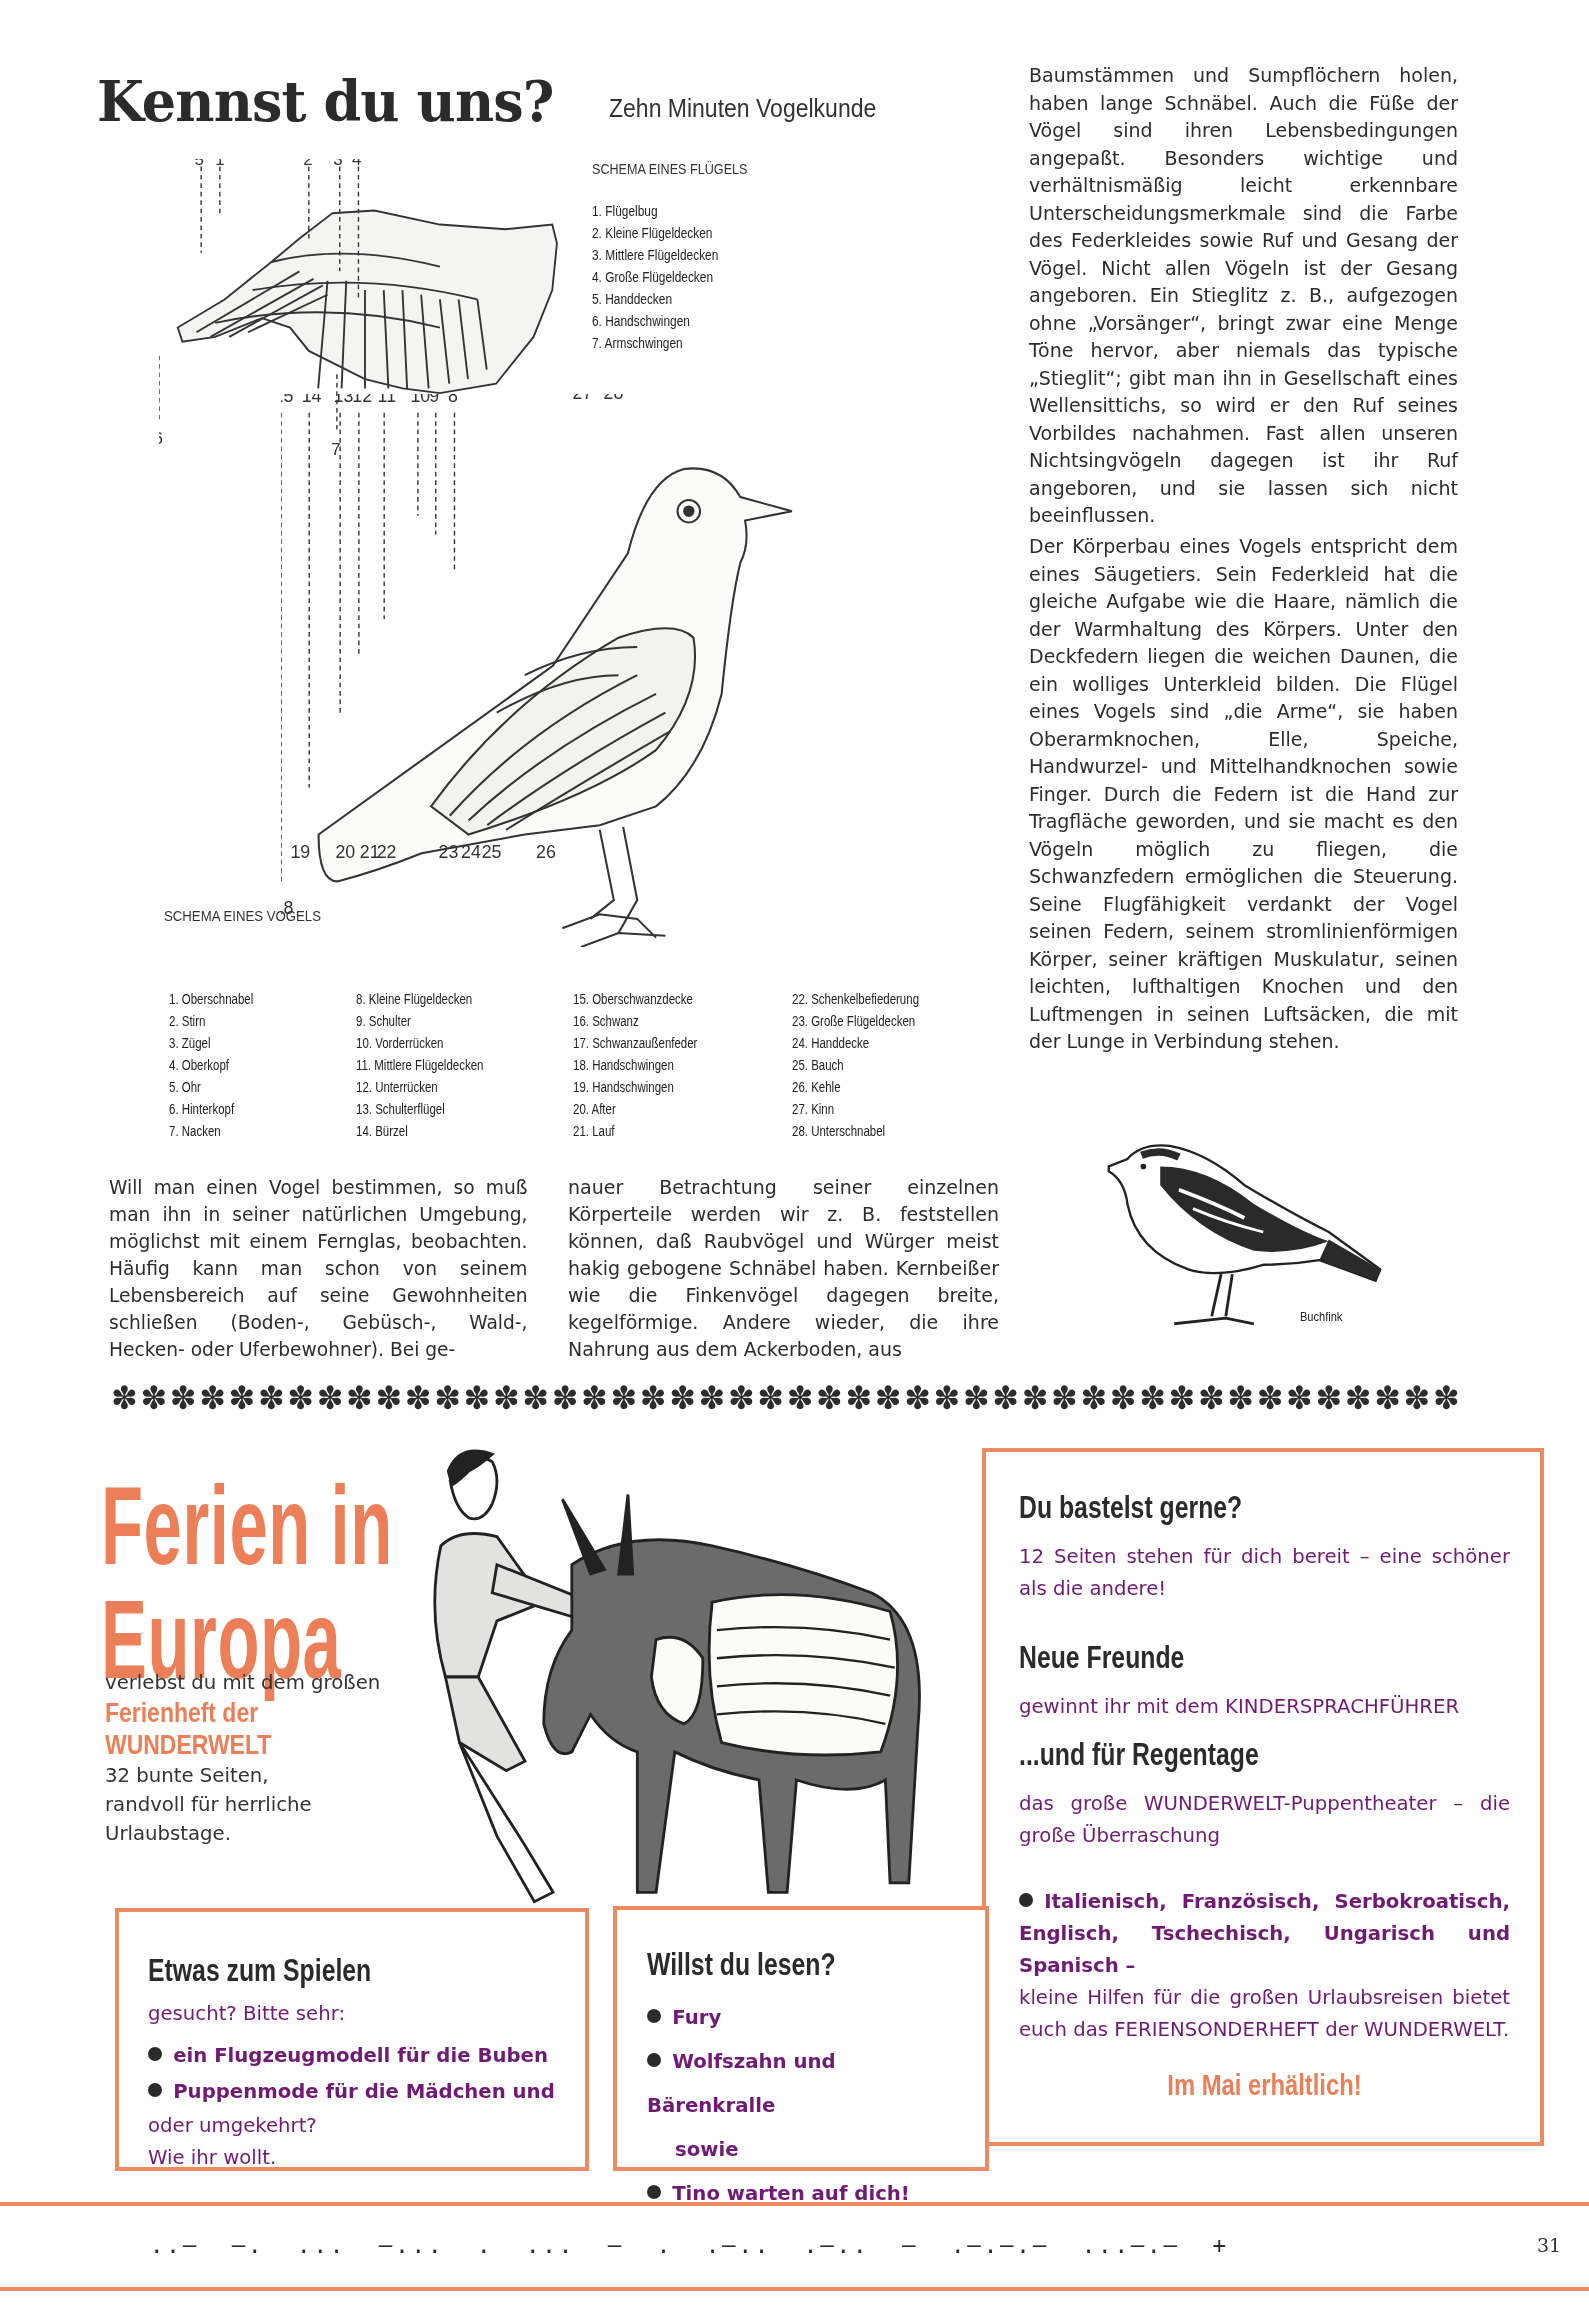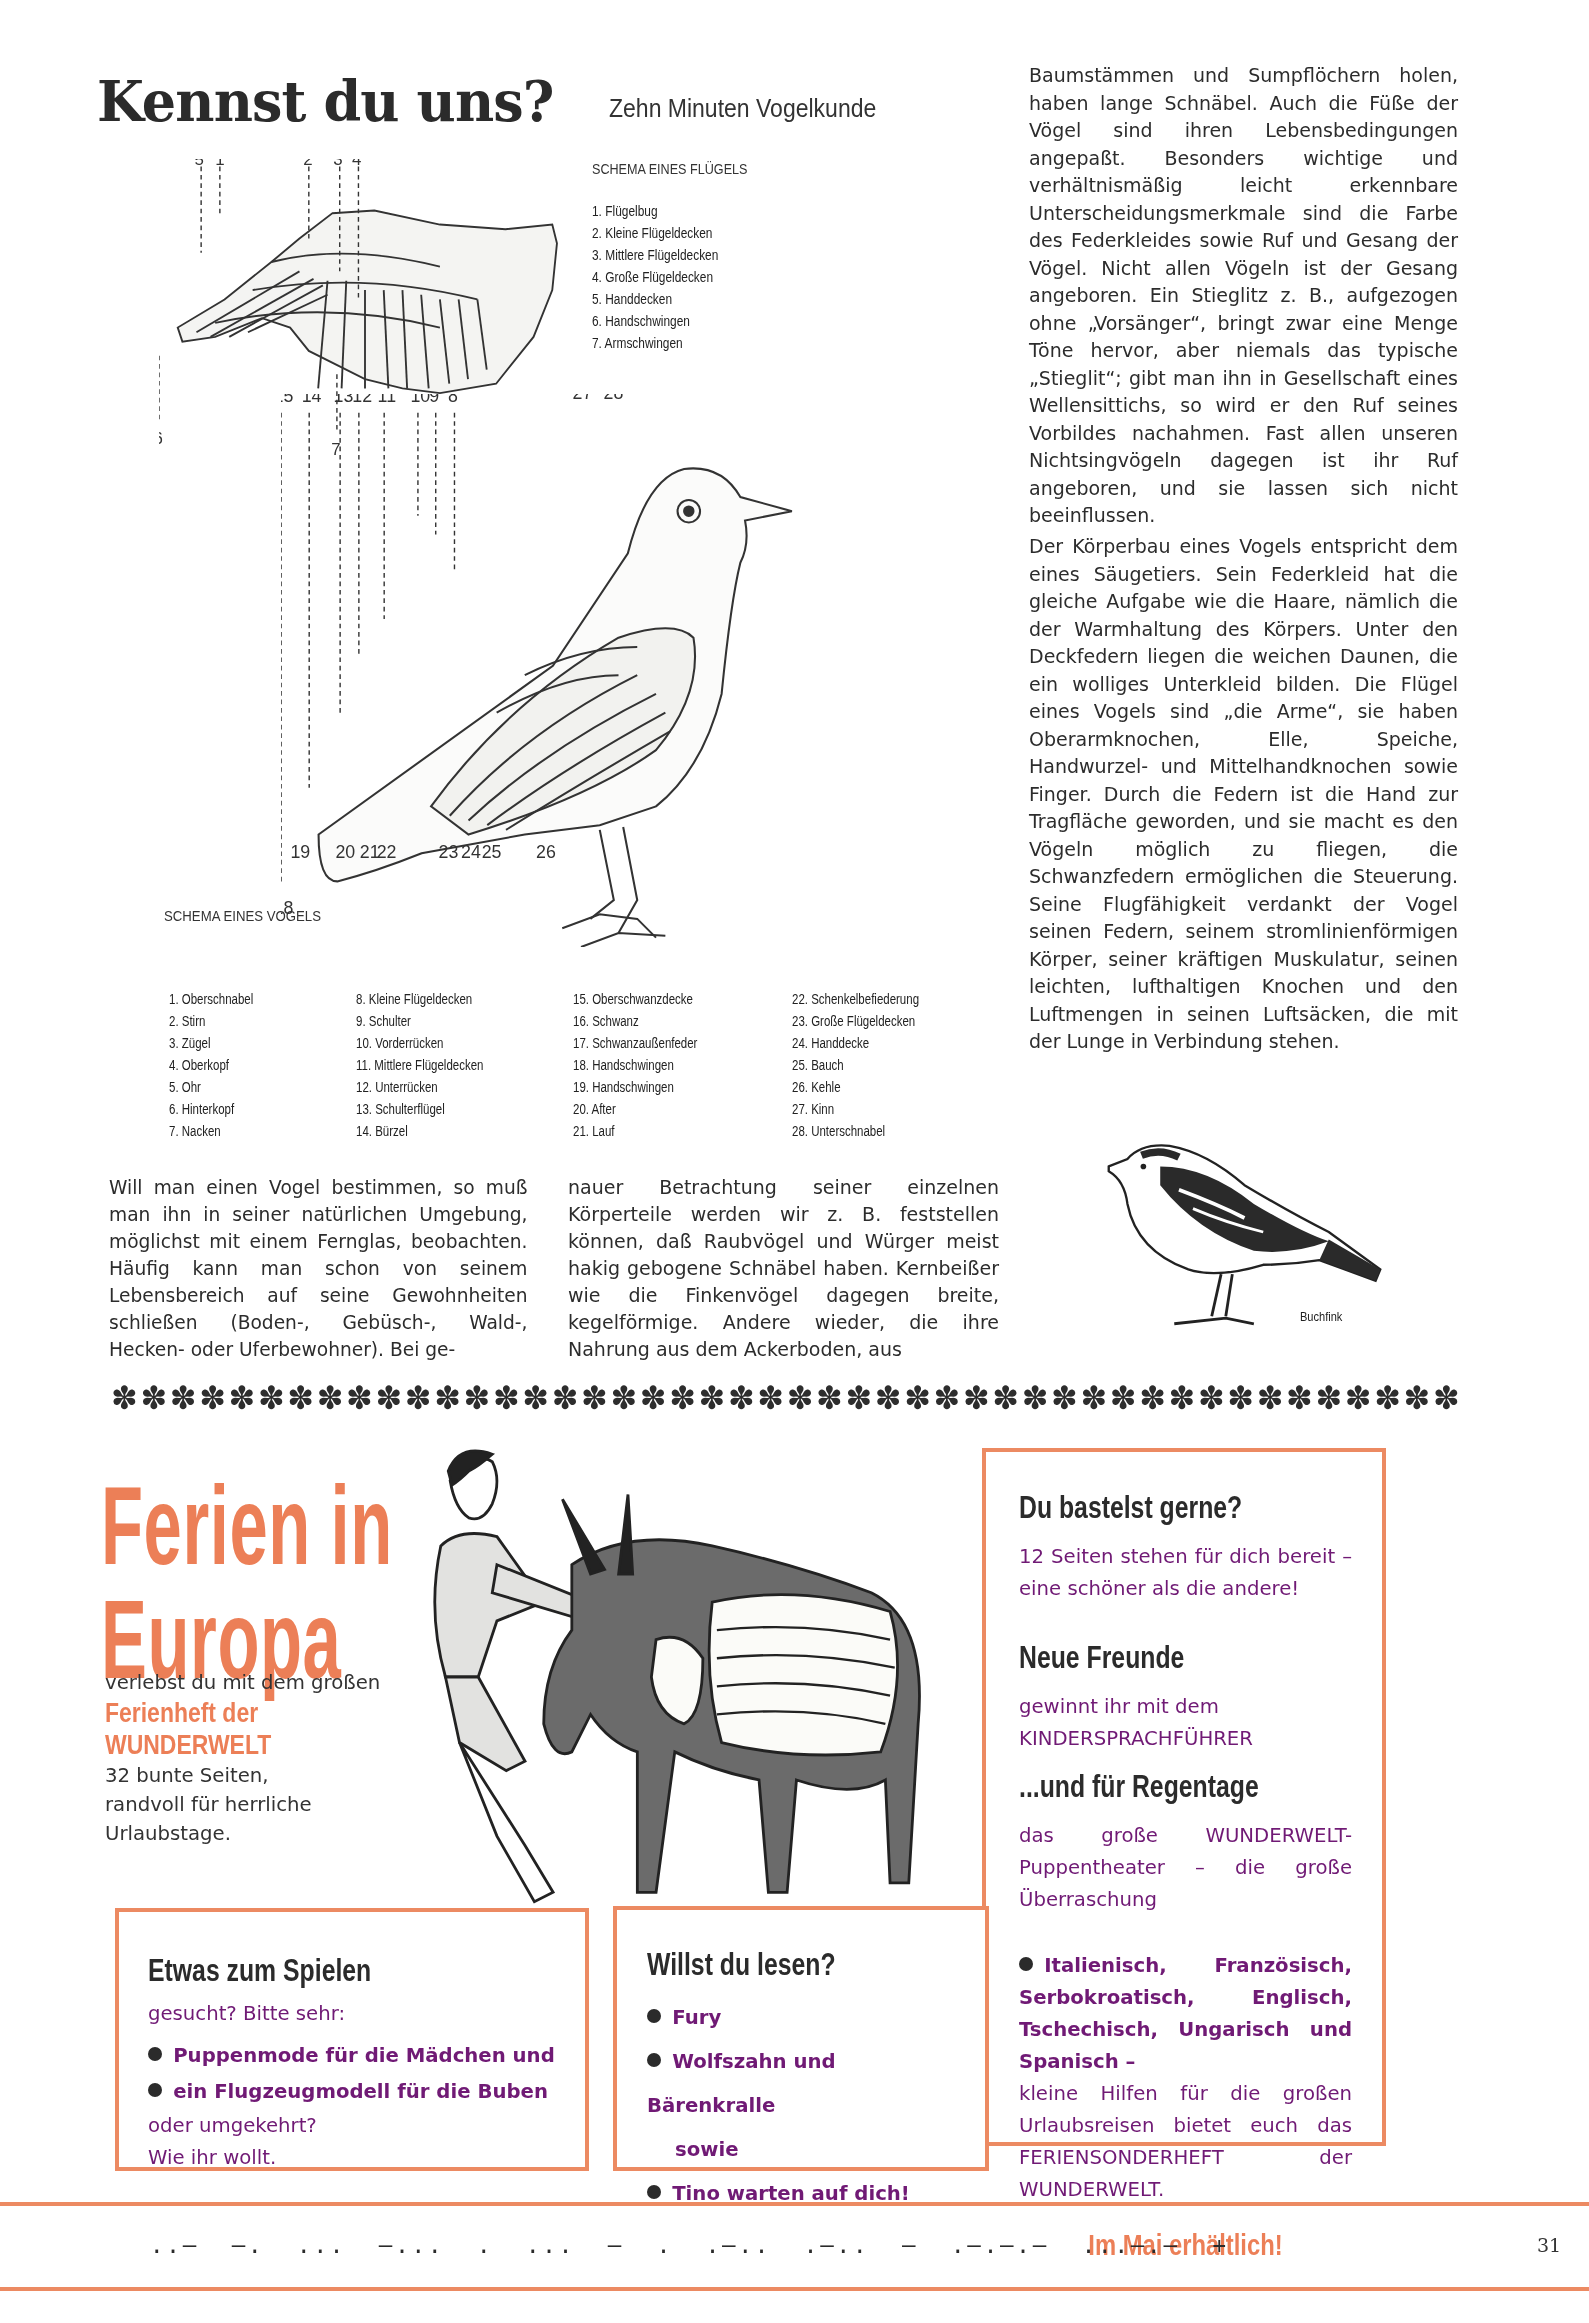--- a/index.html
+++ b/index.html
@@ -39,21 +39,21 @@
   
   .flower-row { left: 111px; top: 1379px; width: 1349px; height: 37px; display: flex; justify-content: space-between; align-items: center; }
   .flower-row span { font-size: 32px; line-height: 32px; color: #2d2d2d; font-family: "DejaVu Sans", sans-serif; }
   .ferien-title { left: 101px; top: 1469px; font-family: "Liberation Sans", sans-serif; font-weight: bold; font-size: 111px; line-height: 114px; color: #ec7f57; transform: scaleX(0.62); transform-origin: left; letter-spacing: 0.9px; }
   .ferien-text { left: 105px; top: 1668px; font-family: "DejaVu Sans", sans-serif; font-size: 19.7px; color: #333; }
   .ferien-text .line { display: block; line-height: 29px; }
   .ferien-text .bold-o { font-family: "Liberation Sans", sans-serif; font-weight: bold; font-size: 28px; line-height: 32px; color: #ec7f57; transform: scaleX(0.82); transform-origin: left; display: block; }
   .donkey-svg { left: 403px; top: 1443px; }
 
   .box { border: 4.7px solid #ec8a62; background: #fff; }
-  .box-right { left: 982px; top: 1448px; width: 404px; height: 698px; padding: 37px 30px 0 33px; }
+  .box-right { left: 982px; top: 1448px; width: 562px; height: 698px; padding: 37px 30px 0 33px; }
   .box-left { left: 115px; top: 1908px; width: 474px; height: 263px; padding: 40px 26px 0 29px; }
   .box-mid { left: 613px; top: 1906px; width: 376px; height: 265px; padding: 36px 15px 0 30px; }
 
   .box h3 { font-family: "Liberation Sans", sans-serif; font-weight: bold; font-size: 31px; color: #2b2b2b; transform: scaleX(0.8); transform-origin: left; white-space: nowrap; line-height: 37px; }
   .box p, .box li { font-family: "DejaVu Sans", sans-serif; font-size: 19.7px; color: #701a75; line-height: 32px; }
   .box ul { list-style: none; font-weight: bold; }
   .box li .dot { display: inline-block; width: 14px; height: 14px; border-radius: 50%; background: #2b2b2b; margin-right: 11.2px; vertical-align: 0.9px; }
   .box-right .sec { margin-bottom: 34px; }
   .box-right .sec p { margin-top: 15px; text-align: justify; }
   .box-right .tail { text-align: justify; }
@@ -366,22 +366,22 @@
     <li class="tail"><span class="dot"></span><span>Italienisch, Französisch, Serbokroatisch, Englisch, Tschechisch, Ungarisch und Spanisch –</span></li>
   </ul>
   <p class="tail">kleine Hilfen für die großen Urlaubsreisen bietet euch das FERIENSONDERHEFT der WUNDERWELT.</p>
   <div class="cta">Im Mai erhältlich!</div>
 </div>
 
 <div class="abs box box-left">
   <h3>Etwas zum Spielen</h3>
   <p class="first">gesucht? Bitte sehr:</p>
   <ul>
+    <li><span class="dot"></span><span>ein Flugzeugmodell für die Buben</span></li>
     <li><span class="dot"></span><span>Puppenmode für die Mädchen und</span></li>
-    <li><span class="dot"></span><span>ein Flugzeugmodell für die Buben</span></li>
   </ul>
   <p>oder umgekehrt?</p>
   <p>Wie ihr wollt.</p>
 </div>
 
 <div class="abs box box-mid">
   <h3>Willst du lesen?</h3>
   <ul>
     <li><span class="dot"></span><span>Fury</span></li>
     <li><span class="dot"></span><span>Wolfszahn und Bärenkralle</span></li>

